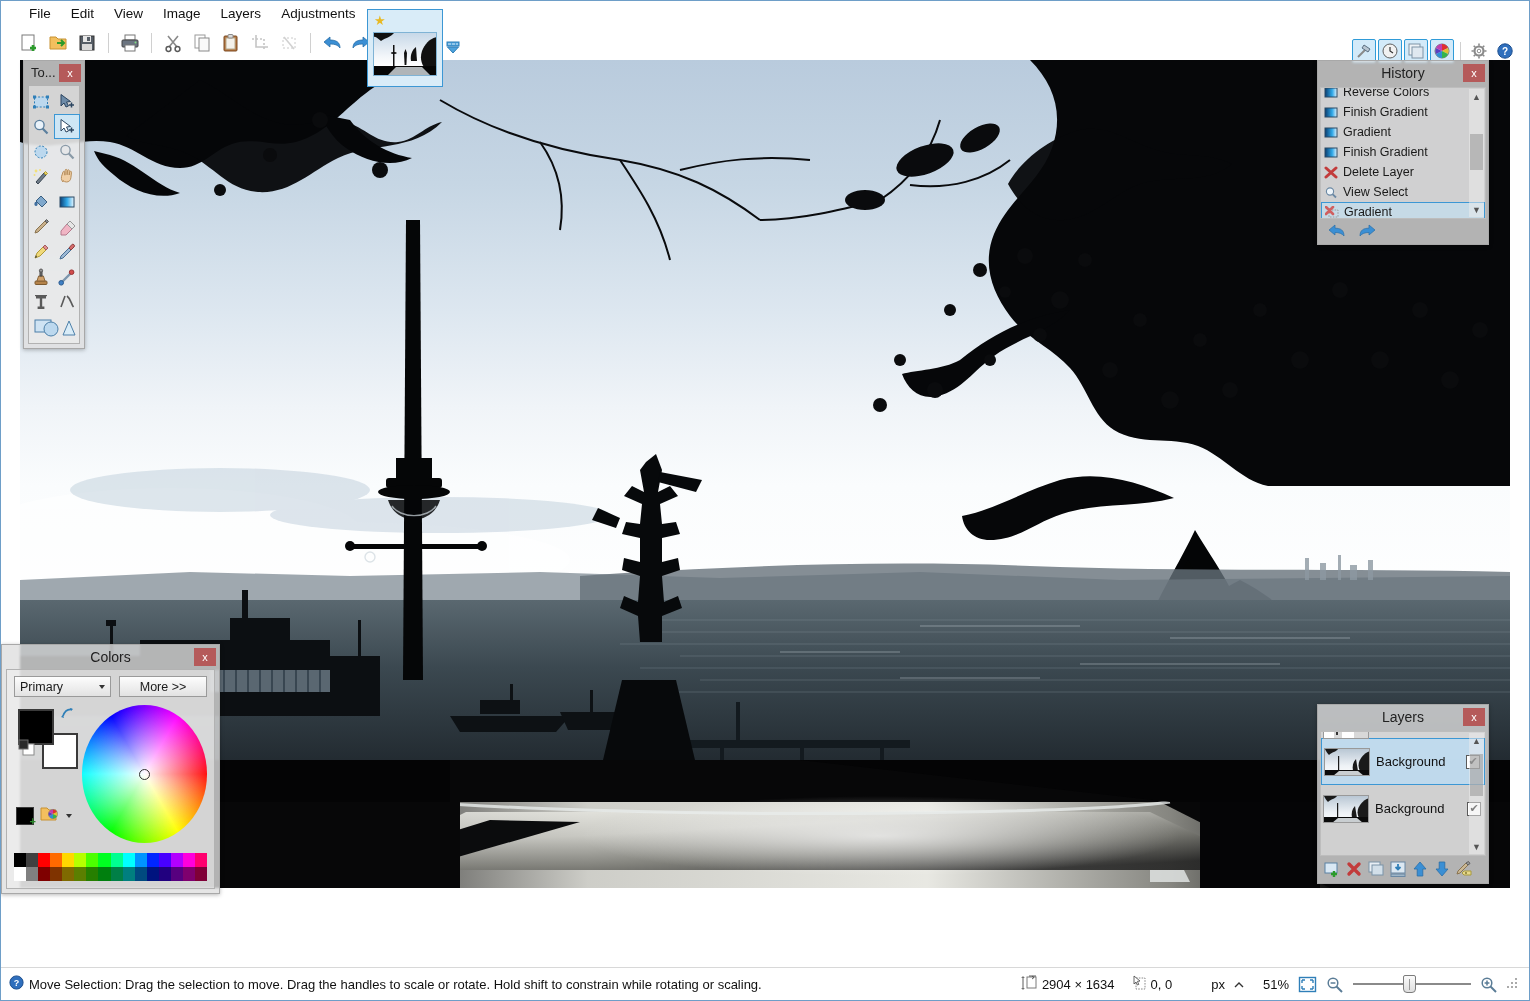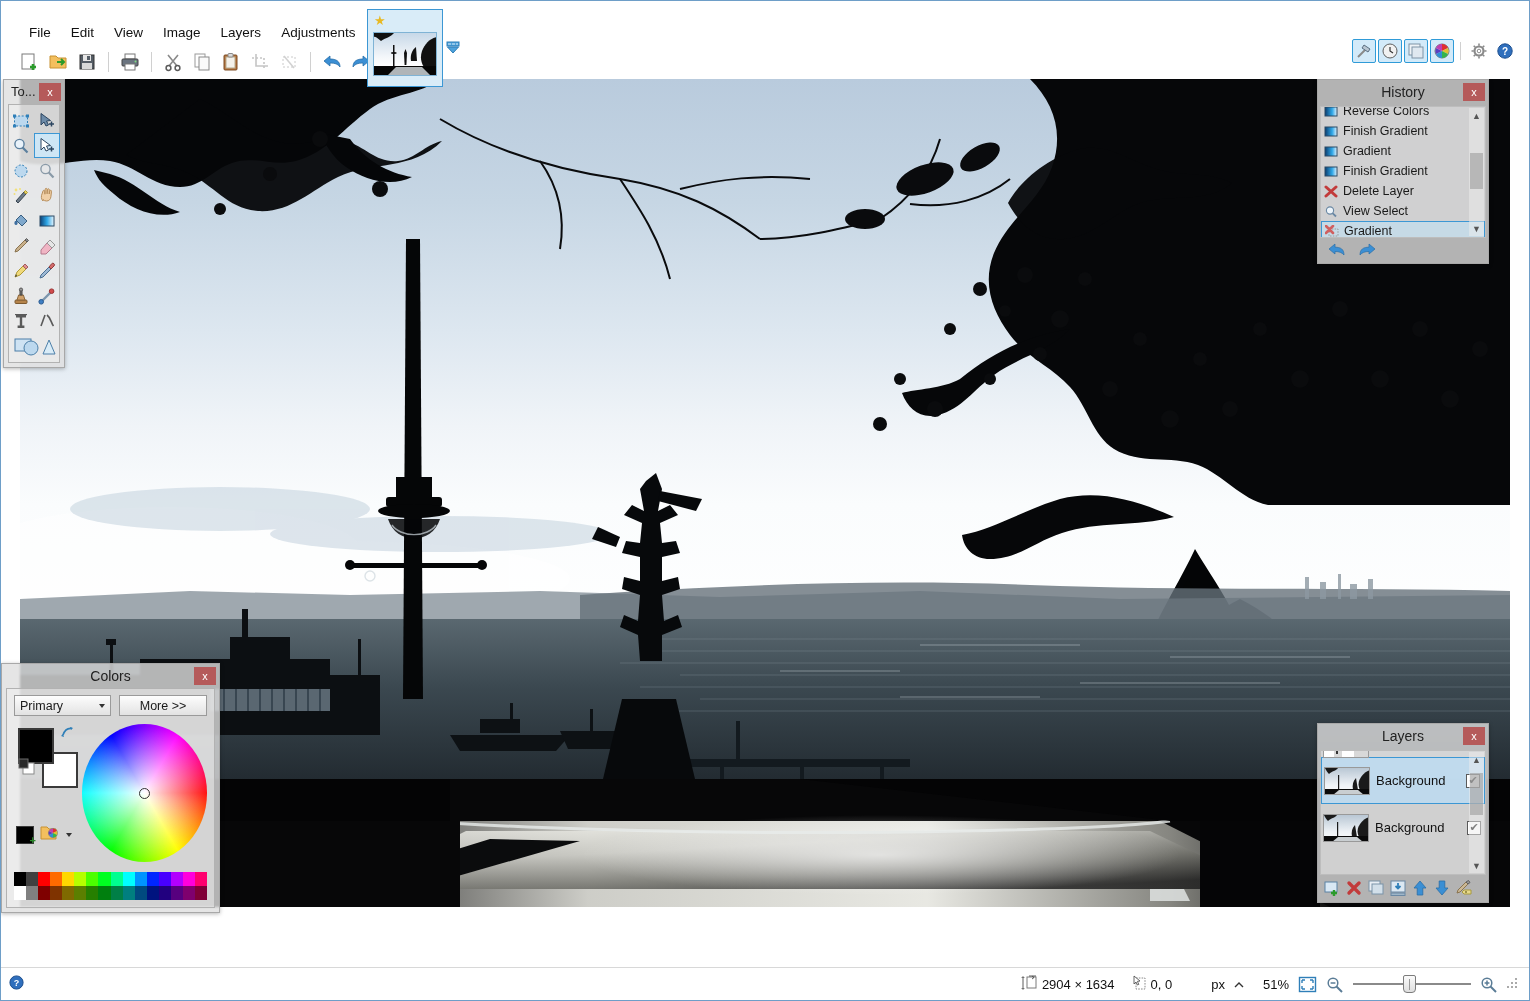--- a/index.html
+++ b/index.html
@@ -39,21 +39,21 @@
   }
   #btn-min { right:94px; }
   #btn-max { right:48px; }
   #btn-close { right:0; width:48px; background:#c75050; }
   .glyph-min { width:12px; height:1px; background:#000; }
   .glyph-max { width:11px; height:10px; border:1px solid #000; }
   .glyph-close { color:#fff; font-size:15px; line-height:1; font-family:"DejaVu Sans",sans-serif;}
 
   
   #menurow {
-    position:relative; height:24px; flex:0 0 24px; background:#fff;margin-top:19px;
+    position:relative; height:24px; flex:0 0 24px; background:#fff;
   }
   #menu { display:flex; align-items:center; height:24px; padding-left:18px; }
   .menu-item {
     font-size:13.5px; color:#111; padding:2px 10px; cursor:default;
     white-space:nowrap;
   }
 
   
   #toolbar-wrap { position:relative; flex:0 0 35px; background:#fff; }
   #toolbar {
@@ -135,21 +135,21 @@
     position:absolute; right:3px; top:3px; width:22px; height:18px;
     background:#b55a5a; color:#fff; font-size:11px; line-height:18px; text-align:center;
     cursor:default;
   }
   .panel-body {
     margin:0 4px 4px 4px; border:1px solid #b2b2b2;
     background:rgba(240,240,240,0.55);
   }
 
   
-  #tools-panel { left:2px; top:0px; width:62px; }
+  #tools-panel { left:22px; top:0px; width:62px; }
   #tools-panel .panel-title { text-align:left; padding-left:7px; font-size:13px; }
   #tools-grid {
     display:grid; grid-template-columns:repeat(2,26px); gap:0px;
     padding:3px 2px 4px 2px; justify-content:center;
   }
   .tool-cell {
     width:26px;height:25px;display:flex;align-items:center;justify-content:center;
     border:1px solid transparent; cursor:default;
   }
   .tool-cell.selected { background:rgba(205,233,250,0.85); border-color:#3c97d4; }
@@ -1155,20 +1155,21 @@
   </div>
 
   <div id="statusbar">
     <div id="status-left">
       <span>
         <svg width="15" height="15" viewBox="0 0 15 15">
           <circle cx="7.5" cy="7.5" r="6.6" fill="#2f6fbd" stroke="#1d4f8f"></circle>
           <text x="7.5" y="11" font-size="9" font-family="Liberation Sans, sans-serif" fill="#fff" text-anchor="middle" font-weight="bold">?</text>
         </svg>
       </span>
+      <span id="status-msg">Move Selection: Drag the selection to move. Drag the handles to scale or rotate. Hold shift to constrain while rotating or scaling.</span>
     </div>
 
     <div id="status-right">
       <span class="sbar-group">
         <span>
           <svg width="17" height="16" viewBox="0 0 17 16">
             <rect x="6" y="2" width="9" height="11" fill="#fff" stroke="#7a7a7a"></rect>
             <path d="M8 1 h7 M11 1 l2 1.5 -2 1.5" stroke="#4a4a4a" stroke-width=".9" fill="none"></path>
             <path d="M2 2 v12 M0.7 3 L2 1.6 3.3 3 M0.7 13 L2 14.4 3.3 13" stroke="#4a4a4a" stroke-width=".9" fill="none"></path>
           </svg>

